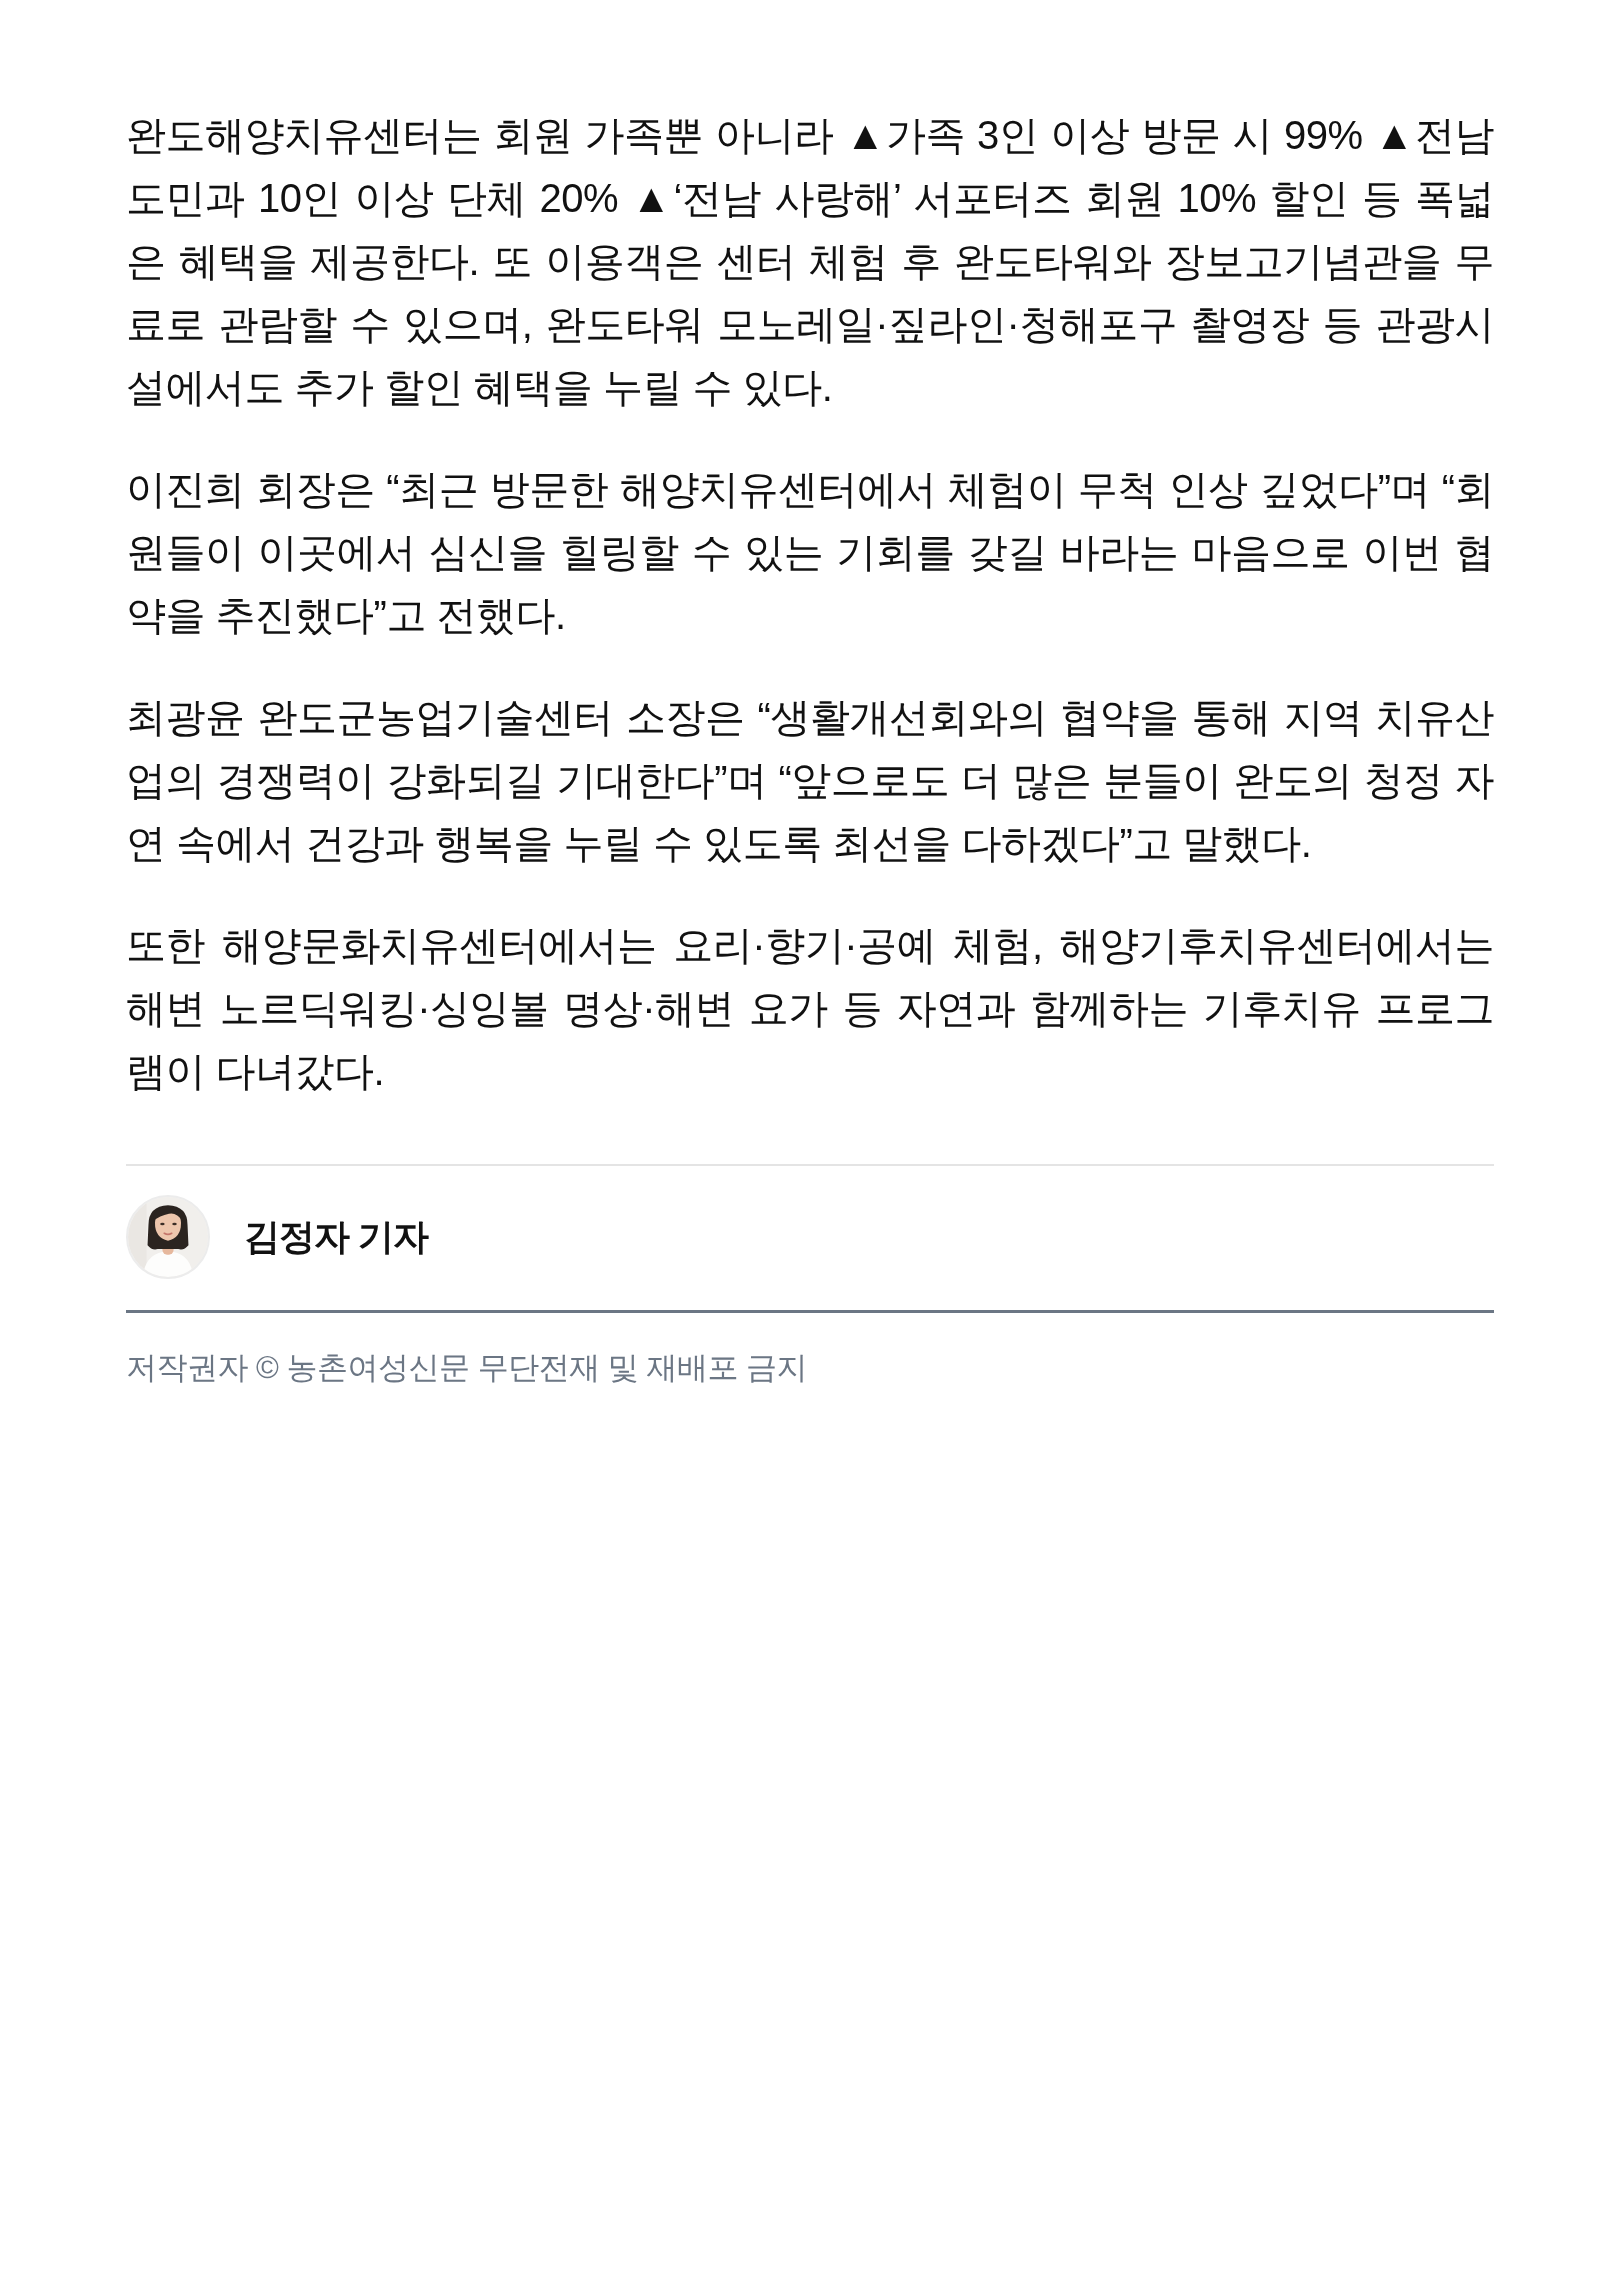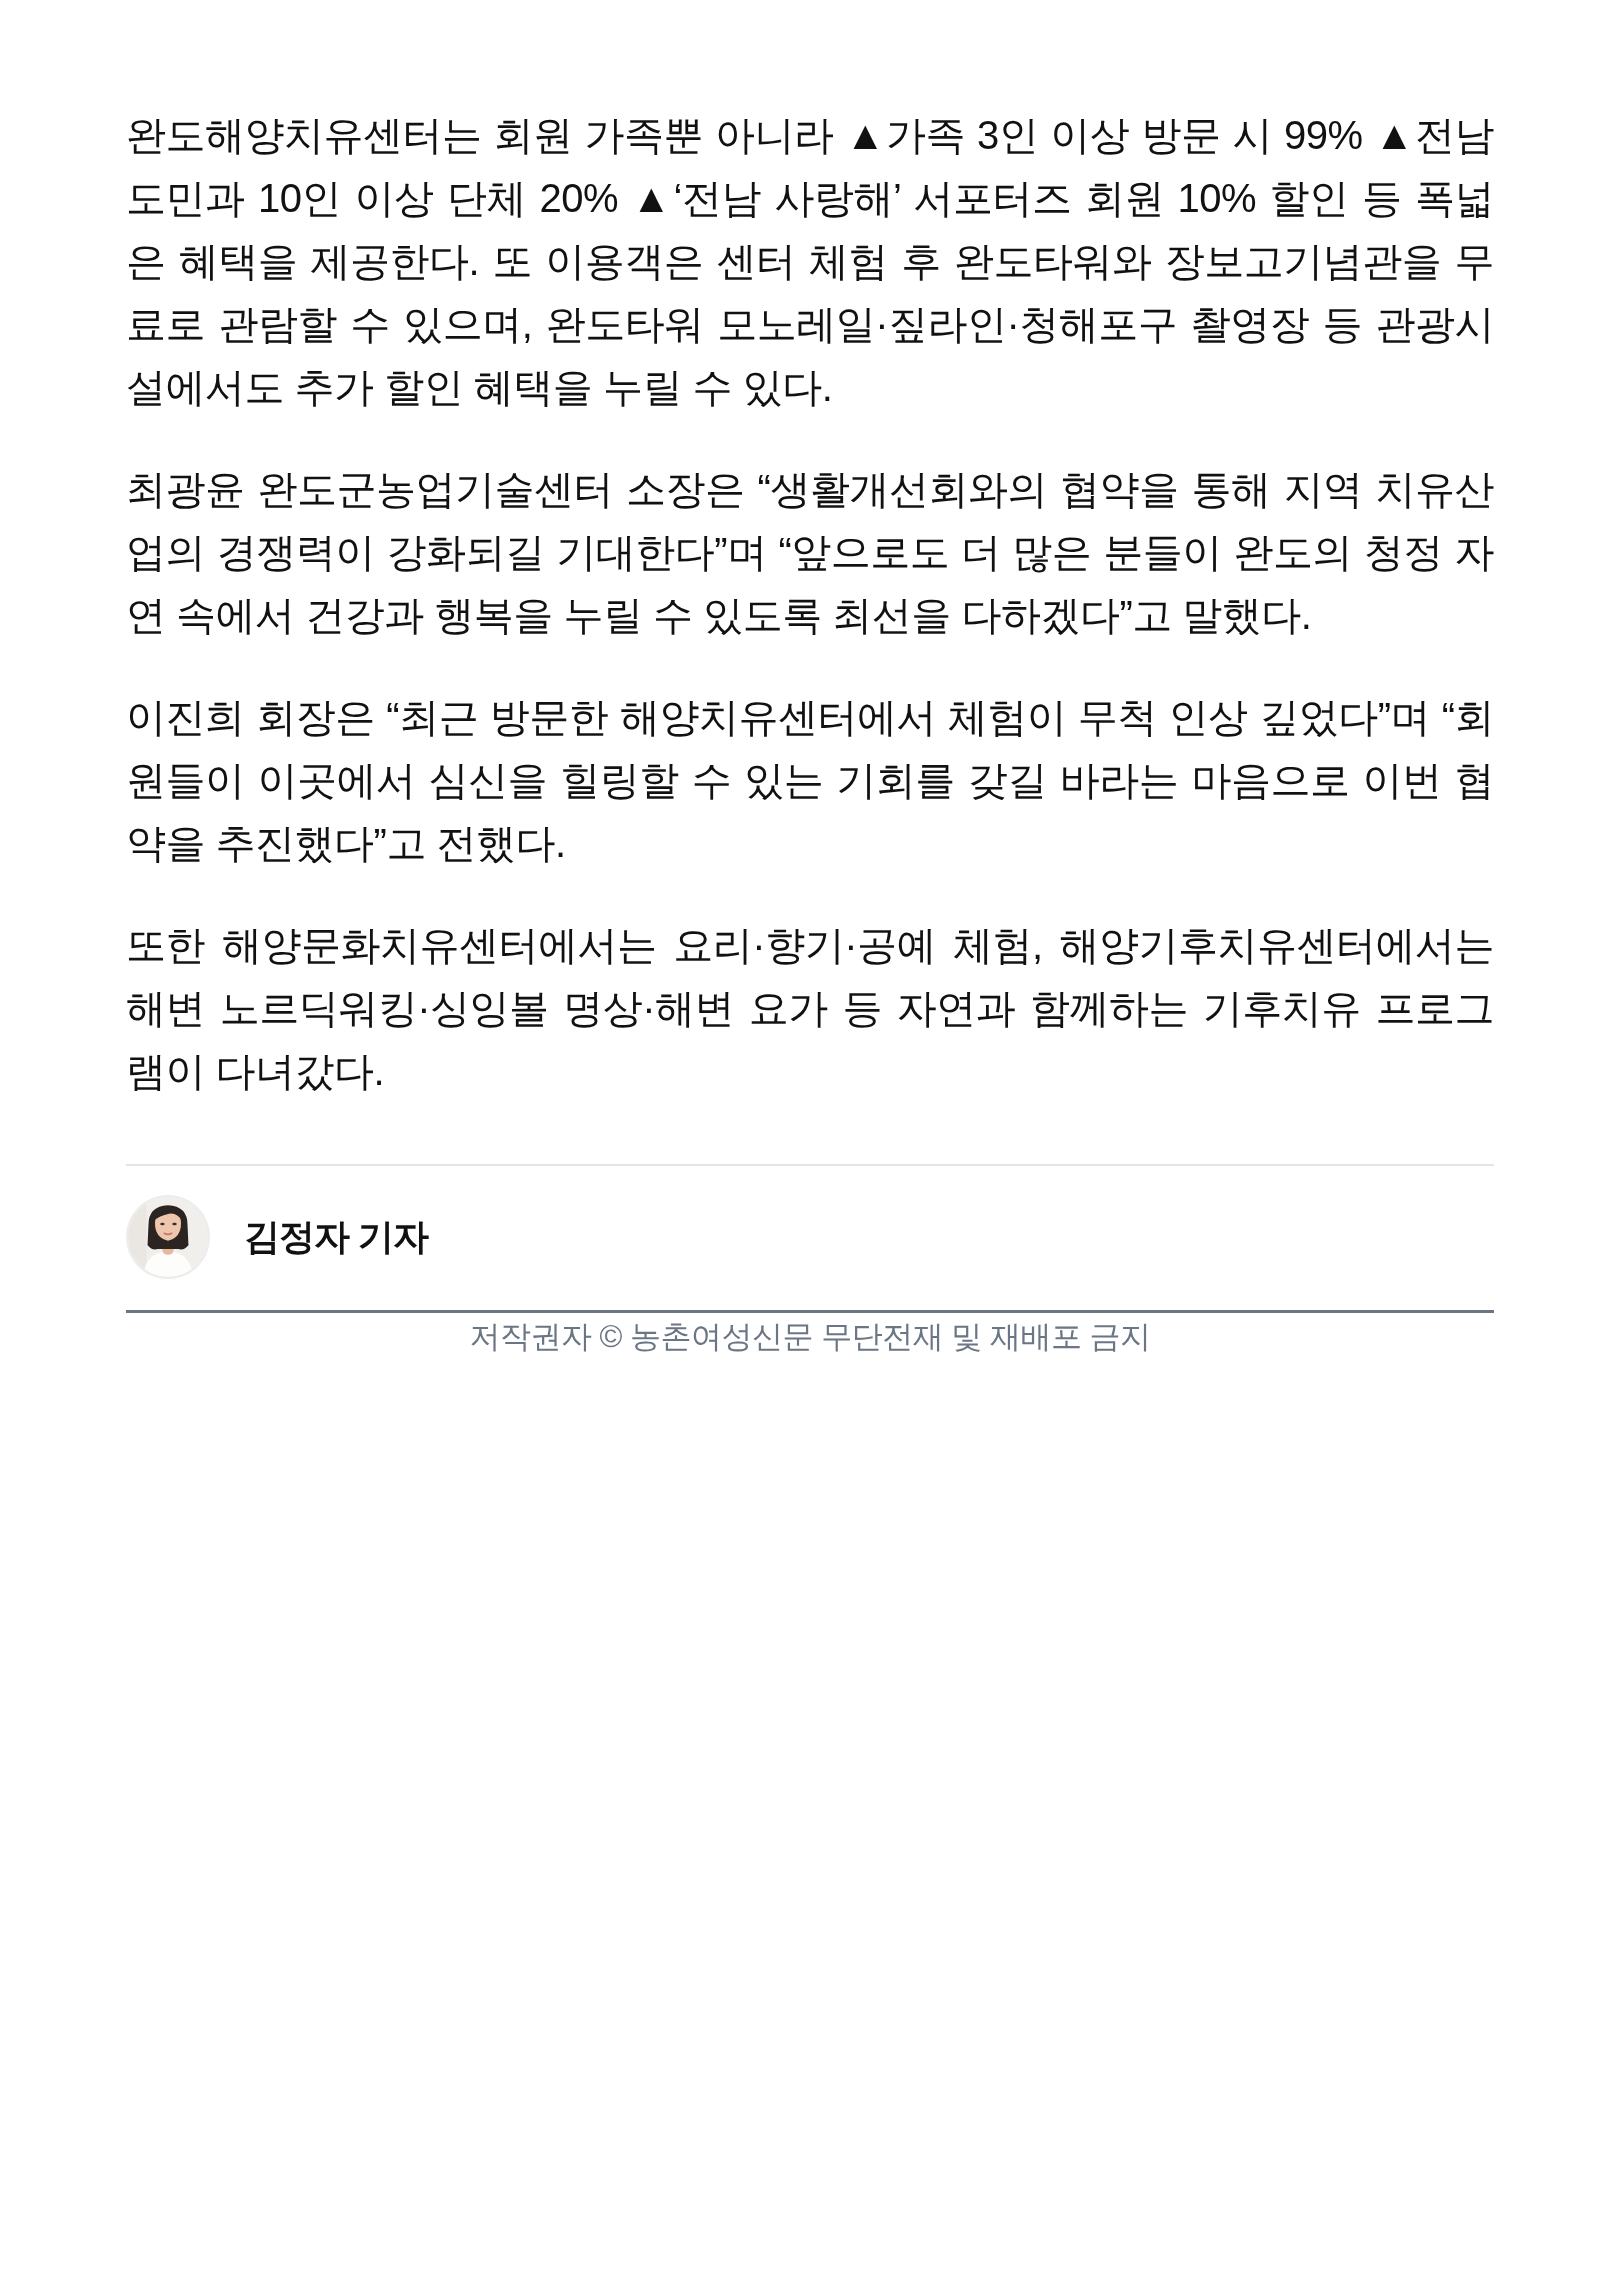--- a/index.html
+++ b/index.html
@@ -52,37 +52,38 @@
   }
   .avatar svg { display: block; width: 100%; height: 100%; }
   .reporter-name {
     font-size: 36px;
     font-weight: 700;
     letter-spacing: -1px;
     color: #111111;
   }
   
   .copyright {
-    text-align: center;
+    margin-top: 31px;
+    text-align: left;
     font-size: 31px;
     line-height: 47px;
     font-weight: 500;
     letter-spacing: -0.5px;
     color: #6b7684;
   }
 </style>
 </head>
 <body>
 
 <div class="page">
 
   <div class="article-body">
     <p>완도해양치유센터는 회원 가족뿐 아니라 ▲가족 3인 이상 방문 시 99% ▲전남도민과 10인 이상 단체 20% ▲‘전남 사랑해’ 서포터즈 회원 10% 할인 등 폭넓은 혜택을 제공한다. 또 이용객은 센터 체험 후 완도타워와 장보고기념관을 무료로 관람할 수 있으며, 완도타워 모노레일·짚라인·청해포구 촬영장 등 관광시설에서도 추가 할인 혜택을 누릴 수 있다.</p>
+    <p>이진희 회장은 “최근 방문한 해양치유센터에서 체험이 무척 인상 깊었다”며 “회원들이 이곳에서 심신을 힐링할 수 있는 기회를 갖길 바라는 마음으로 이번 협약을 추진했다”고 전했다.</p>
     <p>최광윤 완도군농업기술센터 소장은 “생활개선회와의 협약을 통해 지역 치유산업의 경쟁력이 강화되길 기대한다”며 “앞으로도 더 많은 분들이 완도의 청정 자연 속에서 건강과 행복을 누릴 수 있도록 최선을 다하겠다”고 말했다.</p>
-    <p>이진희 회장은 “최근 방문한 해양치유센터에서 체험이 무척 인상 깊었다”며 “회원들이 이곳에서 심신을 힐링할 수 있는 기회를 갖길 바라는 마음으로 이번 협약을 추진했다”고 전했다.</p>
     <p>또한 해양문화치유센터에서는 요리·향기·공예 체험, 해양기후치유센터에서는 해변 노르딕워킹·싱잉볼 명상·해변 요가 등 자연과 함께하는 기후치유 프로그램이 다녀갔다.</p>
   </div>
 
   <div class="byline">
     <div class="byline-row">
       <div class="avatar">
         <svg viewBox="0 0 86 86" xmlns="http://www.w3.org/2000/svg">
           <defs>
             <clipPath id="avclip">
                 <circle cx="43" cy="43" r="43"></circle>

